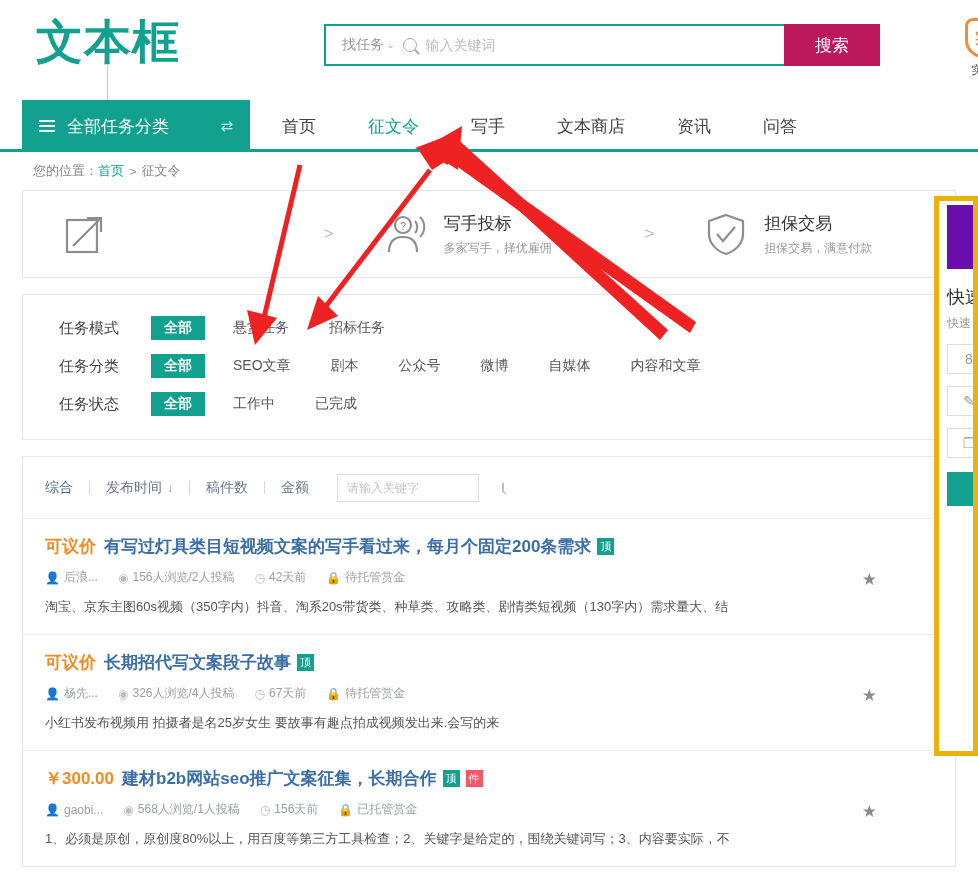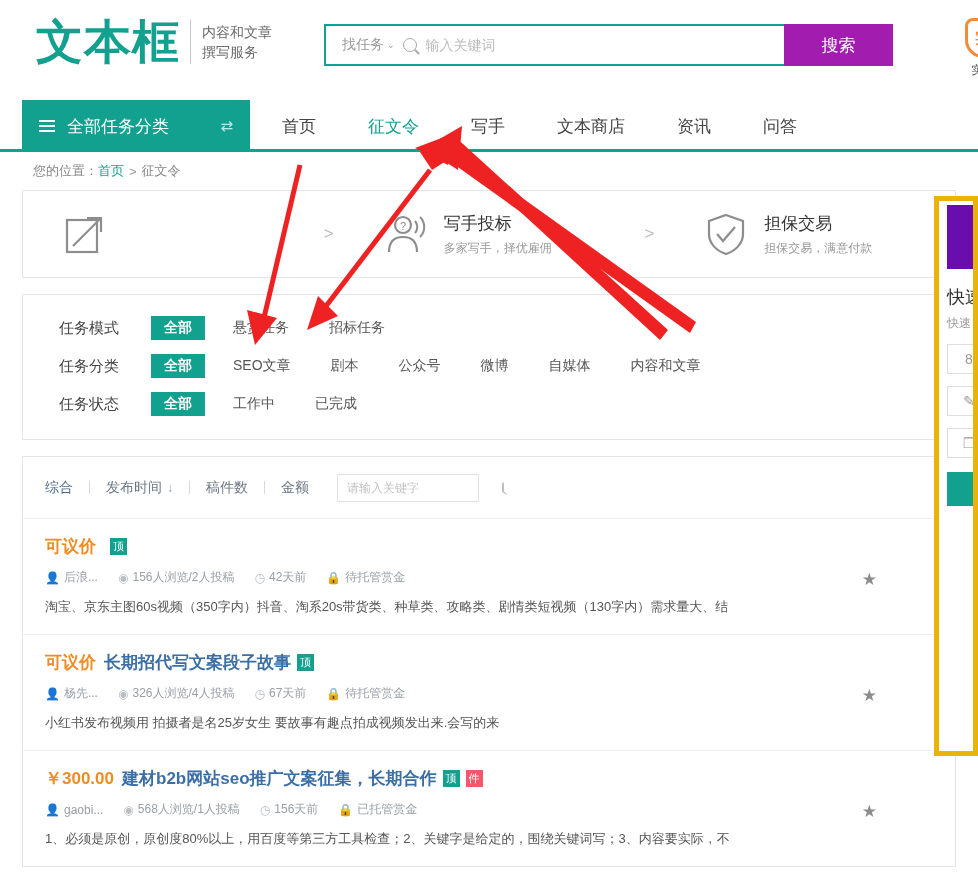--- a/index.html
+++ b/index.html
@@ -6,21 +6,21 @@
   html, body {
     width: 978px; height: 885px;
     background: #f5f5f5;
     font-family: "Liberation Sans", "DejaVu Sans", sans-serif;
     overflow: hidden;
   }
   #root { position: relative; width: 978px; height: 885px; background: #ffffff; }
 
   
   .header { position: relative; height: 100px; background: #ffffff; }
-  .logo-wrap { position: absolute; left: 36px; top: 18px; display: flex; align-items: center; }
+  .logo-wrap { position: absolute; left: 36px; top: 18px; display: flex; align-items: center; flex-direction: column; }
   .logo-text {
     font-size: 47px; font-weight: bold; color: #12a08f; letter-spacing: 1px;
     line-height: 1; font-family: "DejaVu Sans", "Liberation Sans", sans-serif;
   }
   .logo-divider { width: 1px; height: 44px; background: #c9c9c9; margin: 0 11px 0 10px; }
   .logo-sub { font-size: 14px; color: #6b6b6b; line-height: 20px; }
 
   .search-wrap { position: absolute; left: 324px; top: 24px; display: flex; height: 42px; }
   .search-box {
     width: 460px; height: 42px; border: 2px solid #12a08f; border-right: none;
@@ -35,21 +35,21 @@
   .search-mag::after {
     content: ""; position: absolute; width: 1.6px; height: 6px; background: #aaa;
     right: -2px; bottom: -4px; transform: rotate(-45deg);
   }
   .search-input {
     border: none; outline: none; font-size: 14px; color: #333; flex: 1; height: 100%;
     font-family: "Liberation Sans", sans-serif; background: transparent;
   }
   .search-input::placeholder { color: #bbb; }
   .search-btn {
-    width: 109px; height: 42px; background: #a21caf; color: #fff; border: none;
+    width: 96px; height: 42px; background: #be185d; color: #fff; border: none;
     font-size: 17px; cursor: pointer; font-family: "Liberation Sans", sans-serif;
   }
 
   .verify-badge { position: absolute; left: 955px; top: 18px; text-align: center; width: 56px; }
   .verify-shield {
     width: 36px; height: 40px; border: 3px solid #f08c3a; border-radius: 8px 8px 18px 18px;
     margin: 0 auto; display: flex; align-items: center; justify-content: center;
     color: #f08c3a; font-size: 16px; font-weight: bold;
   }
   .verify-label { font-size: 12px; color: #555; margin-top: 4px; white-space: nowrap; }
@@ -305,20 +305,21 @@
 
       <div class="vscroll">
         <span class="arr">▲</span>
         <span class="thumb"></span>
         <span class="arr">▼</span>
       </div>
 
       <div class="task">
         <div class="task-title-row">
           <span class="price">可议价</span>
+          <span class="task-title">有写过灯具类目短视频文案的写手看过来，每月个固定200条需求</span>
           <span class="tag">顶</span>
         </div>
         <div class="meta">
           <span class="meta-item">
             <span class="meta-ico">👤</span>
             <span>后浪...</span>
           </span>
           <span class="meta-item">
             <span class="meta-ico">◉</span>
             <span>156人浏览/2人投稿</span>

